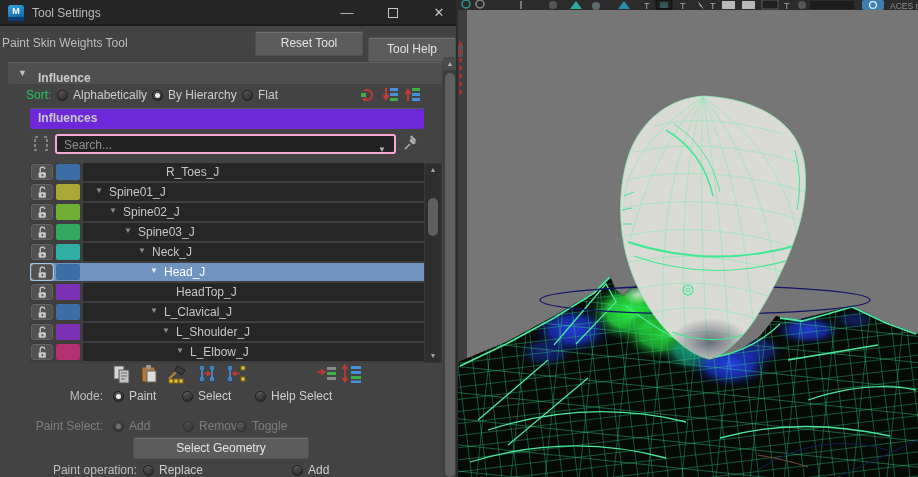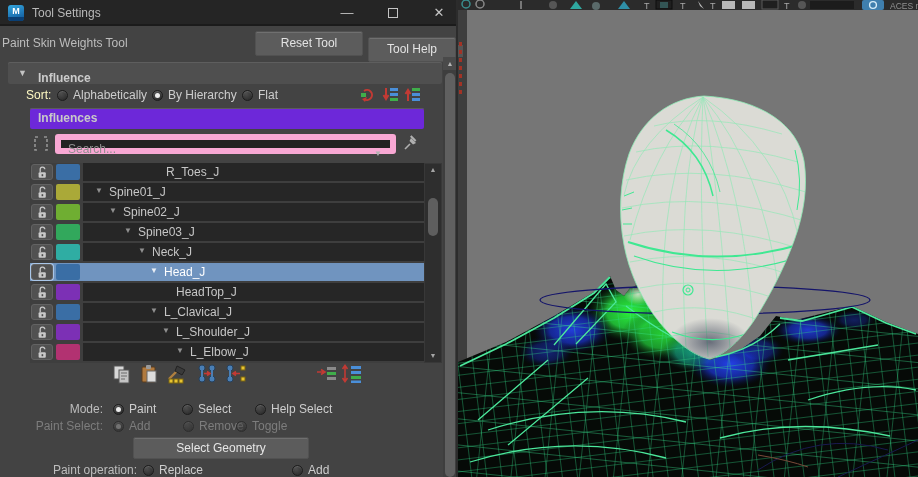--- a/index.html
+++ b/index.html
@@ -24,21 +24,21 @@
   .hbtn{position:absolute;top:31px;height:25px;background:#5c5c5c;border:1px solid #515151;
     box-shadow:inset 0 1px 0 #707070;border-radius:2px;color:#e3e3e3;text-align:center;line-height:23px;}
   .btn-reset{left:255px;width:108px;}
   .btn-help{left:368px;width:88px;margin-top:6px;}
   .frame-header{position:absolute;left:8px;top:62px;width:434px;height:22px;background:#4f4f4f;
     box-shadow:inset 0 1px 0 #5e5e5e;border-radius:2px;line-height:22px;}
   .frame-arrow{position:absolute;left:10px;top:0;color:#c3c3c3;font-size:9px;}
   .frame-title{position:absolute;left:30px;top:5px;font-weight:bold;color:#cccccc;text-align:center;}
   
   .sort-row{position:absolute;left:0;top:87px;width:458px;height:16px;}
-  .sort-label{position:absolute;left:26px;top:1px;color:#fef9c3;}
+  .sort-label{position:absolute;left:26px;top:1px;color:#22c55e;}
   .sort-opts{position:absolute;left:57px;top:0;display:flex;}
   .sort-opts .opt:nth-child(1){width:95px;}
   .sort-opts .opt:nth-child(2){width:90px;}
   .opt{display:flex;align-items:center;height:16px;}
   .radio{width:11px;height:11px;border-radius:50%;flex:0 0 11px;
     background:radial-gradient(circle at 35% 30%,#4d4d4d,#262626);
     border:1px solid #1c1c1c;box-shadow:inset 0 1px 1px rgba(255,255,255,.18);position:relative;}
   .radio.sel::after{content:'';position:absolute;left:2px;top:2px;width:5px;height:5px;border-radius:50%;background:#ededed;}
   .opt .olbl{margin-left:5px;color:#cdcdcd;}
   .disabled .olbl{color:#7d7d7d;}
@@ -47,21 +47,21 @@
   .sort-icons{position:absolute;left:360px;top:-1px;display:flex;gap:5px;}
   .sort-icons svg{display:block;}
   
   .influences-bar{position:absolute;left:30px;top:108px;width:394px;height:21px;background:#6d28d9;
     box-shadow:inset 0 1px 0 #5c5c5c;border-radius:2px;line-height:21px;}
   .influences-bar span{margin-left:8px;font-weight:bold;color:#c9c9c9;}
   
   .search-row{position:absolute;left:0;top:133px;width:458px;height:22px;}
   .bracket-icon{position:absolute;left:33px;top:2px;}
   .search-field{position:absolute;left:55px;top:1px;width:341px;height:20px;background:#222;
-    border:6px solid #f9a8d4;border-radius:3px;color:#8f8f8f;line-height:18px;padding-left:7px;}
+    border:2px solid #f9a8d4;border-radius:3px;color:#8f8f8f;line-height:18px;padding-left:7px;}
   .search-field .ph{color:#8f8f8f;}
   .search-caret{position:absolute;right:8px;top:5px;color:#b3b3b3;font-size:8px;}
   .pin-icon{position:absolute;left:402px;top:2px;}
   
   .joint-list{position:absolute;left:30px;top:163px;width:394px;height:200px;background:#3e3e3e;overflow:hidden;}
   .jrow{position:relative;height:18px;margin-bottom:2px;display:flex;align-items:stretch;}
   .jrow.sel{background:#7094bf;}
   .lock{flex:0 0 22px;height:16px;margin:1px 0 0 1px;background:#515151;border:1px solid #626262;
     border-radius:3px;display:flex;align-items:center;justify-content:center;}
   .jrow.sel .lock{box-shadow:0 0 0 1px #a9c6e8;}
@@ -75,21 +75,21 @@
   .list-scroll{position:absolute;left:424px;top:163px;width:18px;height:200px;background:#2e2e2e;border:1px solid #383838;}
   .ls-up,.ls-down{position:absolute;left:0;width:16px;height:12px;text-align:center;font-size:7px;color:#a5a5a5;line-height:12px;}
   .ls-up{top:0;}
   .ls-down{bottom:0;}
   .ls-thumb{position:absolute;left:3px;top:34px;width:10px;height:38px;background:#5e5e5e;border-radius:5px;}
   
   .icons-row{position:absolute;left:0;top:363px;width:458px;height:24px;}
   .icons-row .wicon{position:absolute;top:1px;}
   
   .optrow{position:absolute;left:0;width:440px;height:16px;}
-  .mode-row{top:401px;}
+  .mode-row{top:388px;}
   .ps-row{top:418px;}
   .pop-row{top:462px;}
   .rowlabel{position:absolute;left:0;top:1px;width:103px;text-align:right;color:#bdbdbd;}
   .pop-row .rowlabel{width:137px;}
   .optrow .opts{position:absolute;left:113px;top:0;display:flex;}
   .pop-row .opts{left:143px;}
   .mode-row .opt:nth-child(1){width:69px;}
   .mode-row .opt:nth-child(2){width:73px;}
   .ps-row .opt:nth-child(1){width:70px;}
   .ps-row .opt:nth-child(2){width:53px;}

